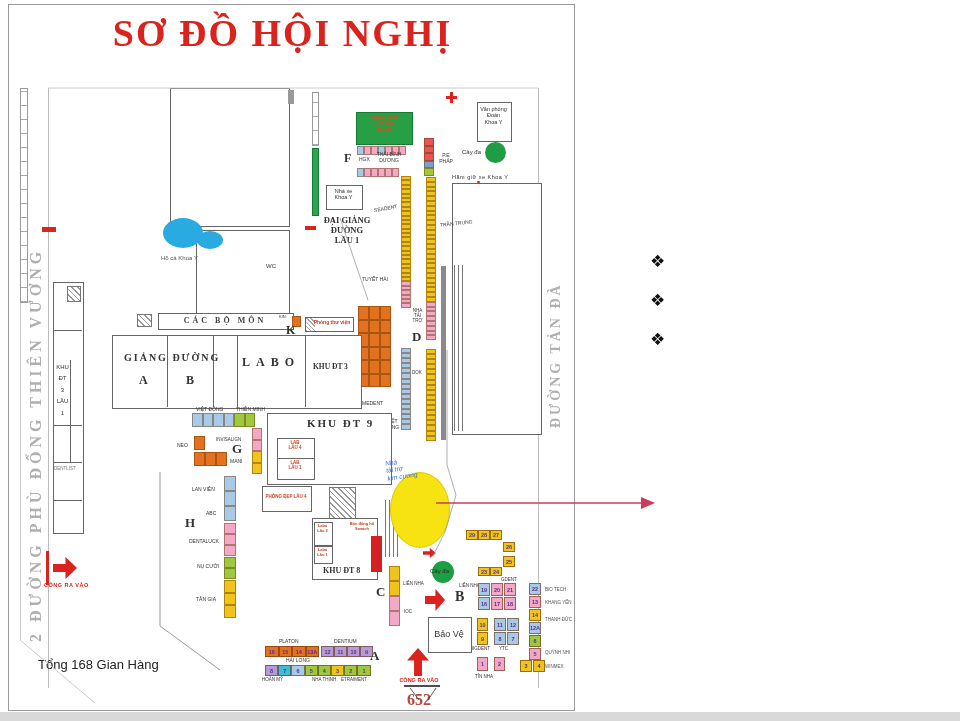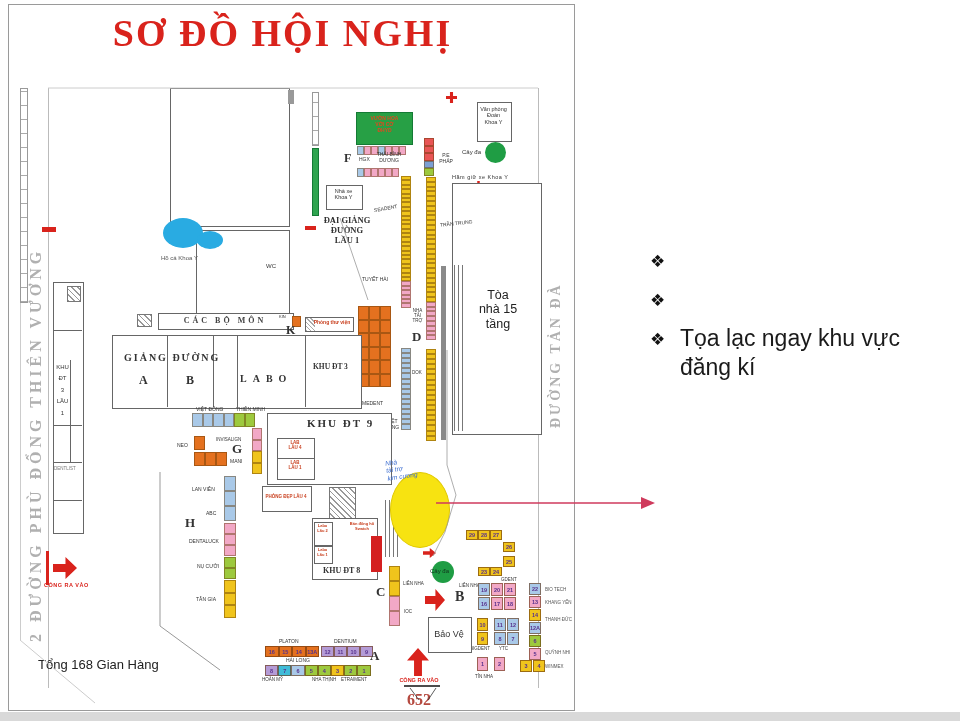--- a/index.html
+++ b/index.html
@@ -99,23 +99,20 @@
   <div class="lb ctr" style="left:477px;top:106px;width:33px;font-size:5.5px;">Văn phòng
 Đoàn
 Khoa Y</div>
   <div class="lb" style="left:462px;top:149px;font-size:6px;">Cây đa</div>
   <div class="a" style="left:485px;top:142px;width:21px;height:21px;background:#1f9d44;border-radius:50%;"></div>
   <div class="lb" style="left:452px;top:174px;font-size:5.5px;letter-spacing:.5px;">Hầm giữ xe Khoa Y</div>
   <div class="cross" style="left:474px;top:181px;width:9px;height:9px;"></div>
 
   <div class="bld" style="left:452px;top:183px;width:88px;height:250px;"></div>
   <div class="a vlines" style="left:454px;top:265px;width:10px;height:166px;"></div>
-  <div class="lb ctr" style="left:464px;top:288px;width:68px;font-size:12.5px;color:#222;">Tòa
-nhà 15
-tầng</div>
   <div class="lb" style="left:440px;top:221px;font-size:5px;transform:rotate(-6deg);">TRẦN TRUNG</div>
 
   <div class="bld" style="left:326px;top:185px;width:35px;height:23px;"></div>
   <div class="lb ctr" style="left:326px;top:188px;width:35px;font-size:5.5px;">Nhà xe
 Khoa Y</div>
   <div class="lb serif ctr" style="left:322px;top:216px;width:50px;font-size:8.5px;font-weight:bold;">ĐẠI GIẢNG
 ĐƯỜNG
 LẦU 1</div>
   <div class="a" style="left:305px;top:226px;width:11px;height:4px;background:#d9231c;"></div>
   <div class="a" style="left:42px;top:227px;width:14px;height:5px;background:#d9231c;"></div>
@@ -279,21 +276,21 @@
   <div class="lb serif" style="left:286px;top:324px;font-size:12px;font-weight:bold;">K</div>
 
   <div class="bld" style="left:112px;top:335px;width:248px;height:72px;"></div>
   <div class="a" style="left:167px;top:335px;width:1px;height:72px;background:#666;"></div>
   <div class="a" style="left:213px;top:335px;width:1px;height:72px;background:#666;"></div>
   <div class="a" style="left:237px;top:335px;width:1px;height:72px;background:#666;"></div>
   <div class="a" style="left:305px;top:335px;width:1px;height:72px;background:#666;"></div>
   <div class="lb serif" style="left:124px;top:352px;font-size:10px;font-weight:bold;letter-spacing:2px;">GIẢNG ĐƯỜNG</div>
   <div class="lb serif" style="left:139px;top:374px;font-size:12px;font-weight:bold;">A</div>
   <div class="lb serif" style="left:186px;top:374px;font-size:12px;font-weight:bold;">B</div>
-  <div class="lb serif" style="left:240px;top:373px;width:62px;font-size:10px;font-weight:bold;letter-spacing:6px;">LABO</div>
+  <div class="lb serif" style="left:240px;top:356px;width:62px;font-size:12px;font-weight:bold;letter-spacing:6px;text-align:center;">LABO</div>
   <div class="lb serif" style="left:313px;top:363px;font-size:7.5px;font-weight:bold;">KHU ĐT 3</div>
 
   <div class="bld" style="left:53px;top:282px;width:29px;height:250px;"></div>
   <div class="a" style="left:53px;top:330px;width:29px;height:1px;background:#666;"></div>
   <div class="a" style="left:53px;top:425px;width:29px;height:1px;background:#666;"></div>
   <div class="a" style="left:53px;top:462px;width:29px;height:1px;background:#666;"></div>
   <div class="a" style="left:53px;top:500px;width:29px;height:1px;background:#666;"></div>
   <div class="a" style="left:70px;top:360px;width:1px;height:102px;background:#666;"></div>
   <div class="a hatch" style="left:67px;top:286px;width:14px;height:16px;background-color:#fff;"></div>
   <div class="lb ctr" style="left:55px;top:362px;width:15px;font-size:6px;line-height:1.9;">KHU
@@ -522,18 +519,16 @@
 
   <div class="a" style="left:650px;top:246px;width:300px;">
     <div class="bullet-item">
       <span class="bullet-marker">❖</span>
     </div>
     <div class="bullet-item">
       <span class="bullet-marker">❖</span>
     </div>
     <div class="bullet-item">
       <span class="bullet-marker">❖</span>
-      <span class="bullet-text">Tọa lạc ngay khu vực
-đăng kí</span>
     </div>
   </div>
 
 </div>
 
 </body></html>

